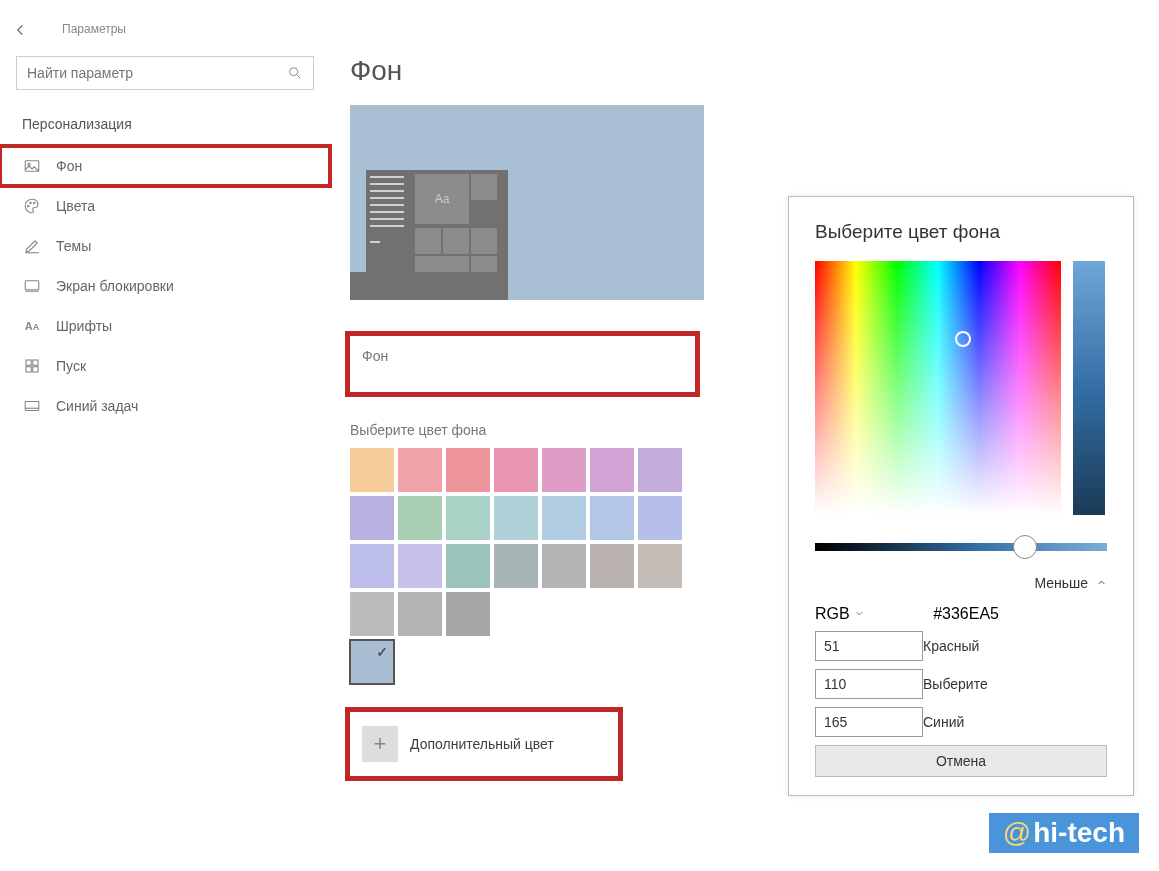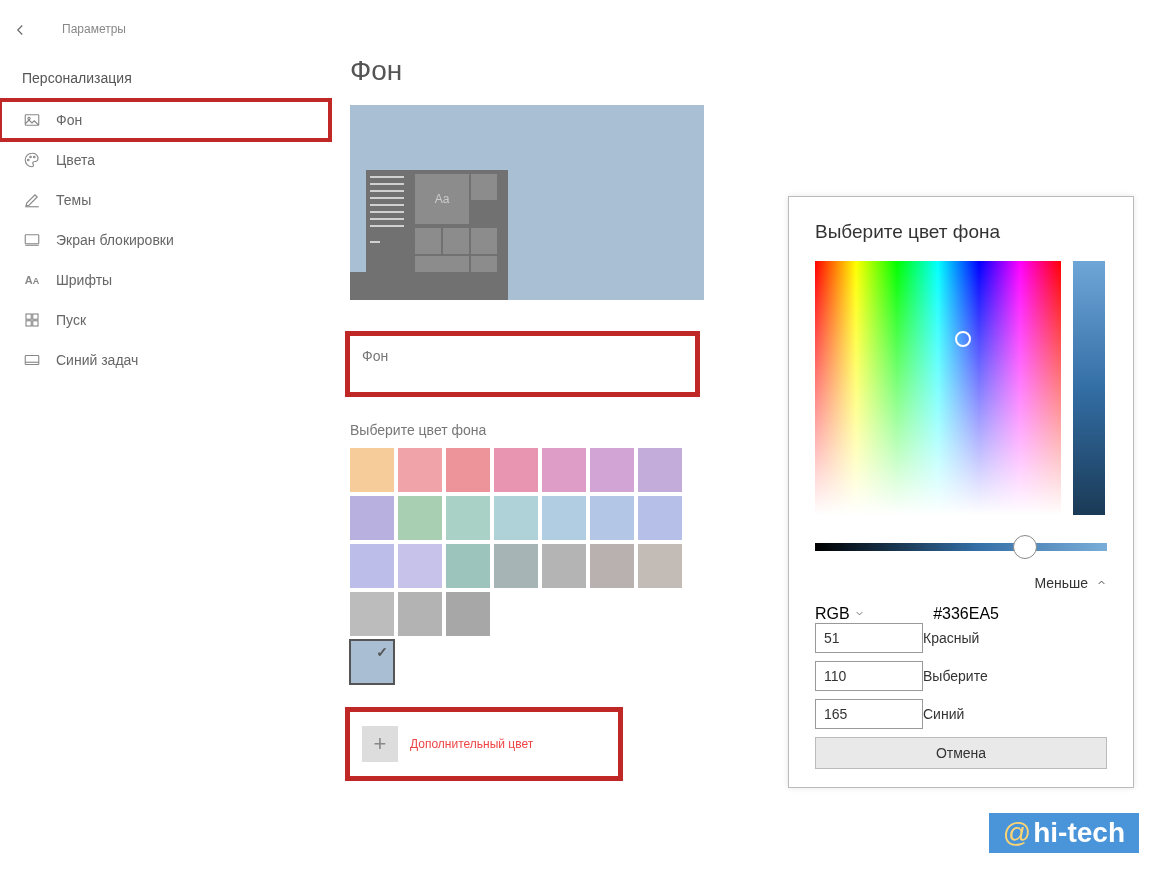--- a/index.html
+++ b/index.html
@@ -48,60 +48,67 @@
 
 .swatch-label { font-size: 14px; color: #777; margin: 30px 0 10px 0; }
 .swatches { display: flex; flex-wrap: wrap; gap: 4px; width: 360px; }
 .swatch { width: 44px; height: 44px; cursor:pointer;}
 .swatch.sel { position:relative; outline:2px solid #555; outline-offset:-1px;}
 .swatch.sel::after { content:"✓"; position:absolute; top:4px; right:6px; color:#555; font-size:14px; font-weight:bold;}
 
 
 .custom-color-row { outline: 5px solid #c02828; margin-top: 28px; padding: 14px 12px; width:268px; display:flex; align-items:center;}
 .plus-btn { width: 36px; height: 36px; background: #ddd; display:flex; align-items:center; justify-content:center; color:#888; font-size:22px; font-weight:300; margin-right:12px;}
-.custom-label { font-size: 12px; color: #ef4444; }
+.custom-label { font-size: 14px; color: #404040; }
 
 
 .picker { position: absolute; left: 788px; top: 196px; width: 346px; border: 1px solid #bbb; background: #fff; padding: 24px 26px 18px 26px; box-shadow: 0 0 6px rgba(0,0,0,0.1);}
 .picker-title { font-size: 19px; color: #333; margin-bottom: 18px; font-weight: 400; }
 .gradient-row { display:flex; gap:12px; margin-bottom: 28px;}
 .gradient { width: 246px; height: 254px; background:
   linear-gradient(to bottom, transparent 0%, #fff 100%),
   linear-gradient(to right, #ff0000, #ffff00, #00ff00, #00ffff, #0000ff, #ff00ff, #ff0000);
   position:relative;}
 .gradient .cursor { position:absolute; width:16px; height:16px; border:2px solid #fff; border-radius:50%; left:148px; top:78px; transform:translate(-50%,-50%);}
 .value-bar { width: 32px; height: 254px; background: linear-gradient(to bottom, #6fa6d8, #336ea5, #1a3a56);}
 .lightness-slider { height:8px; background: linear-gradient(to right, #000 0%, #1a3a56 30%, #336ea5 55%, #7aaed9 100%); position:relative; margin-bottom: 24px;}
 .lightness-slider .thumb { position:absolute; width:24px; height:24px; border-radius:50%; background:#fff; border:1px solid #888; top:-8px; left:198px;}
 .less-row { text-align:right; color:#333; font-size:14px; margin-bottom:14px;}
 .less-row svg { width:11px; height:11px; margin-left:4px;}
 .field-row { display:flex; align-items:center; margin-bottom:8px;}
 .field-row .inp { border:1px solid #999; height:30px; width:108px; padding:0 8px; font-size:14px; color:#333; display:flex; align-items:center;}
 .field-row .lbl { font-size:14px; color:#333;}
-.hex-row { display:flex; gap:68px; }
+.hex-row { display:flex; gap:68px; margin-bottom:8px;}
 .btn-row { display:flex; gap:6px; margin-top:8px;}
 .btn { flex:1; height:32px; border:1px solid #bbb; background:#d9d9d9; display:flex; align-items:center; justify-content:center; font-size:14px; color:#333; cursor:pointer;}
 .btn.cancel { background:#e9e9e9;}
 
 
 .watermark { position:absolute; right:20px; bottom:18px; font-size:28px; font-weight:700; color:#fff; background:#3b8dd6; padding:4px 14px; letter-spacing:0px; display:flex; align-items:center; opacity:0.92;}
 .watermark .at { font-weight:400; margin-right:2px; color:#ffd268;}
 </style>
 </head>
 <body>
 
 <div class="sidebar">
   <div class="back-btn">
     <svg viewBox="0 0 24 24" fill="none" stroke="#666" stroke-width="1.5">
         <path d="M15 6l-6 6 6 6"></path>
       </svg>
   </div>
   <div class="app-title">Параметры</div>
 
 
+  <div class="search-box">
+    <input placeholder="Найти параметр" style="">
+    <svg class="sicon" viewBox="0 0 24 24" fill="none" stroke="#888" stroke-width="1.5">
+        <circle cx="10" cy="10" r="6"></circle>
+        <path d="M20 20l-5-5"></path>
+      </svg>
+  </div>
 
   <div class="section-title">Персонализация</div>
 
   <div class="nav-row selected">
     <span class="icon">
         <svg viewBox="0 0 24 24" fill="none" stroke="currentColor" stroke-width="1.5">
           <rect x="3" y="5" width="18" height="14" rx="1"></rect>
           <circle cx="8" cy="10" r="1.5"></circle>
           <path d="M3 17l5-5 4 4 3-3 6 6"></path>
         </svg>

